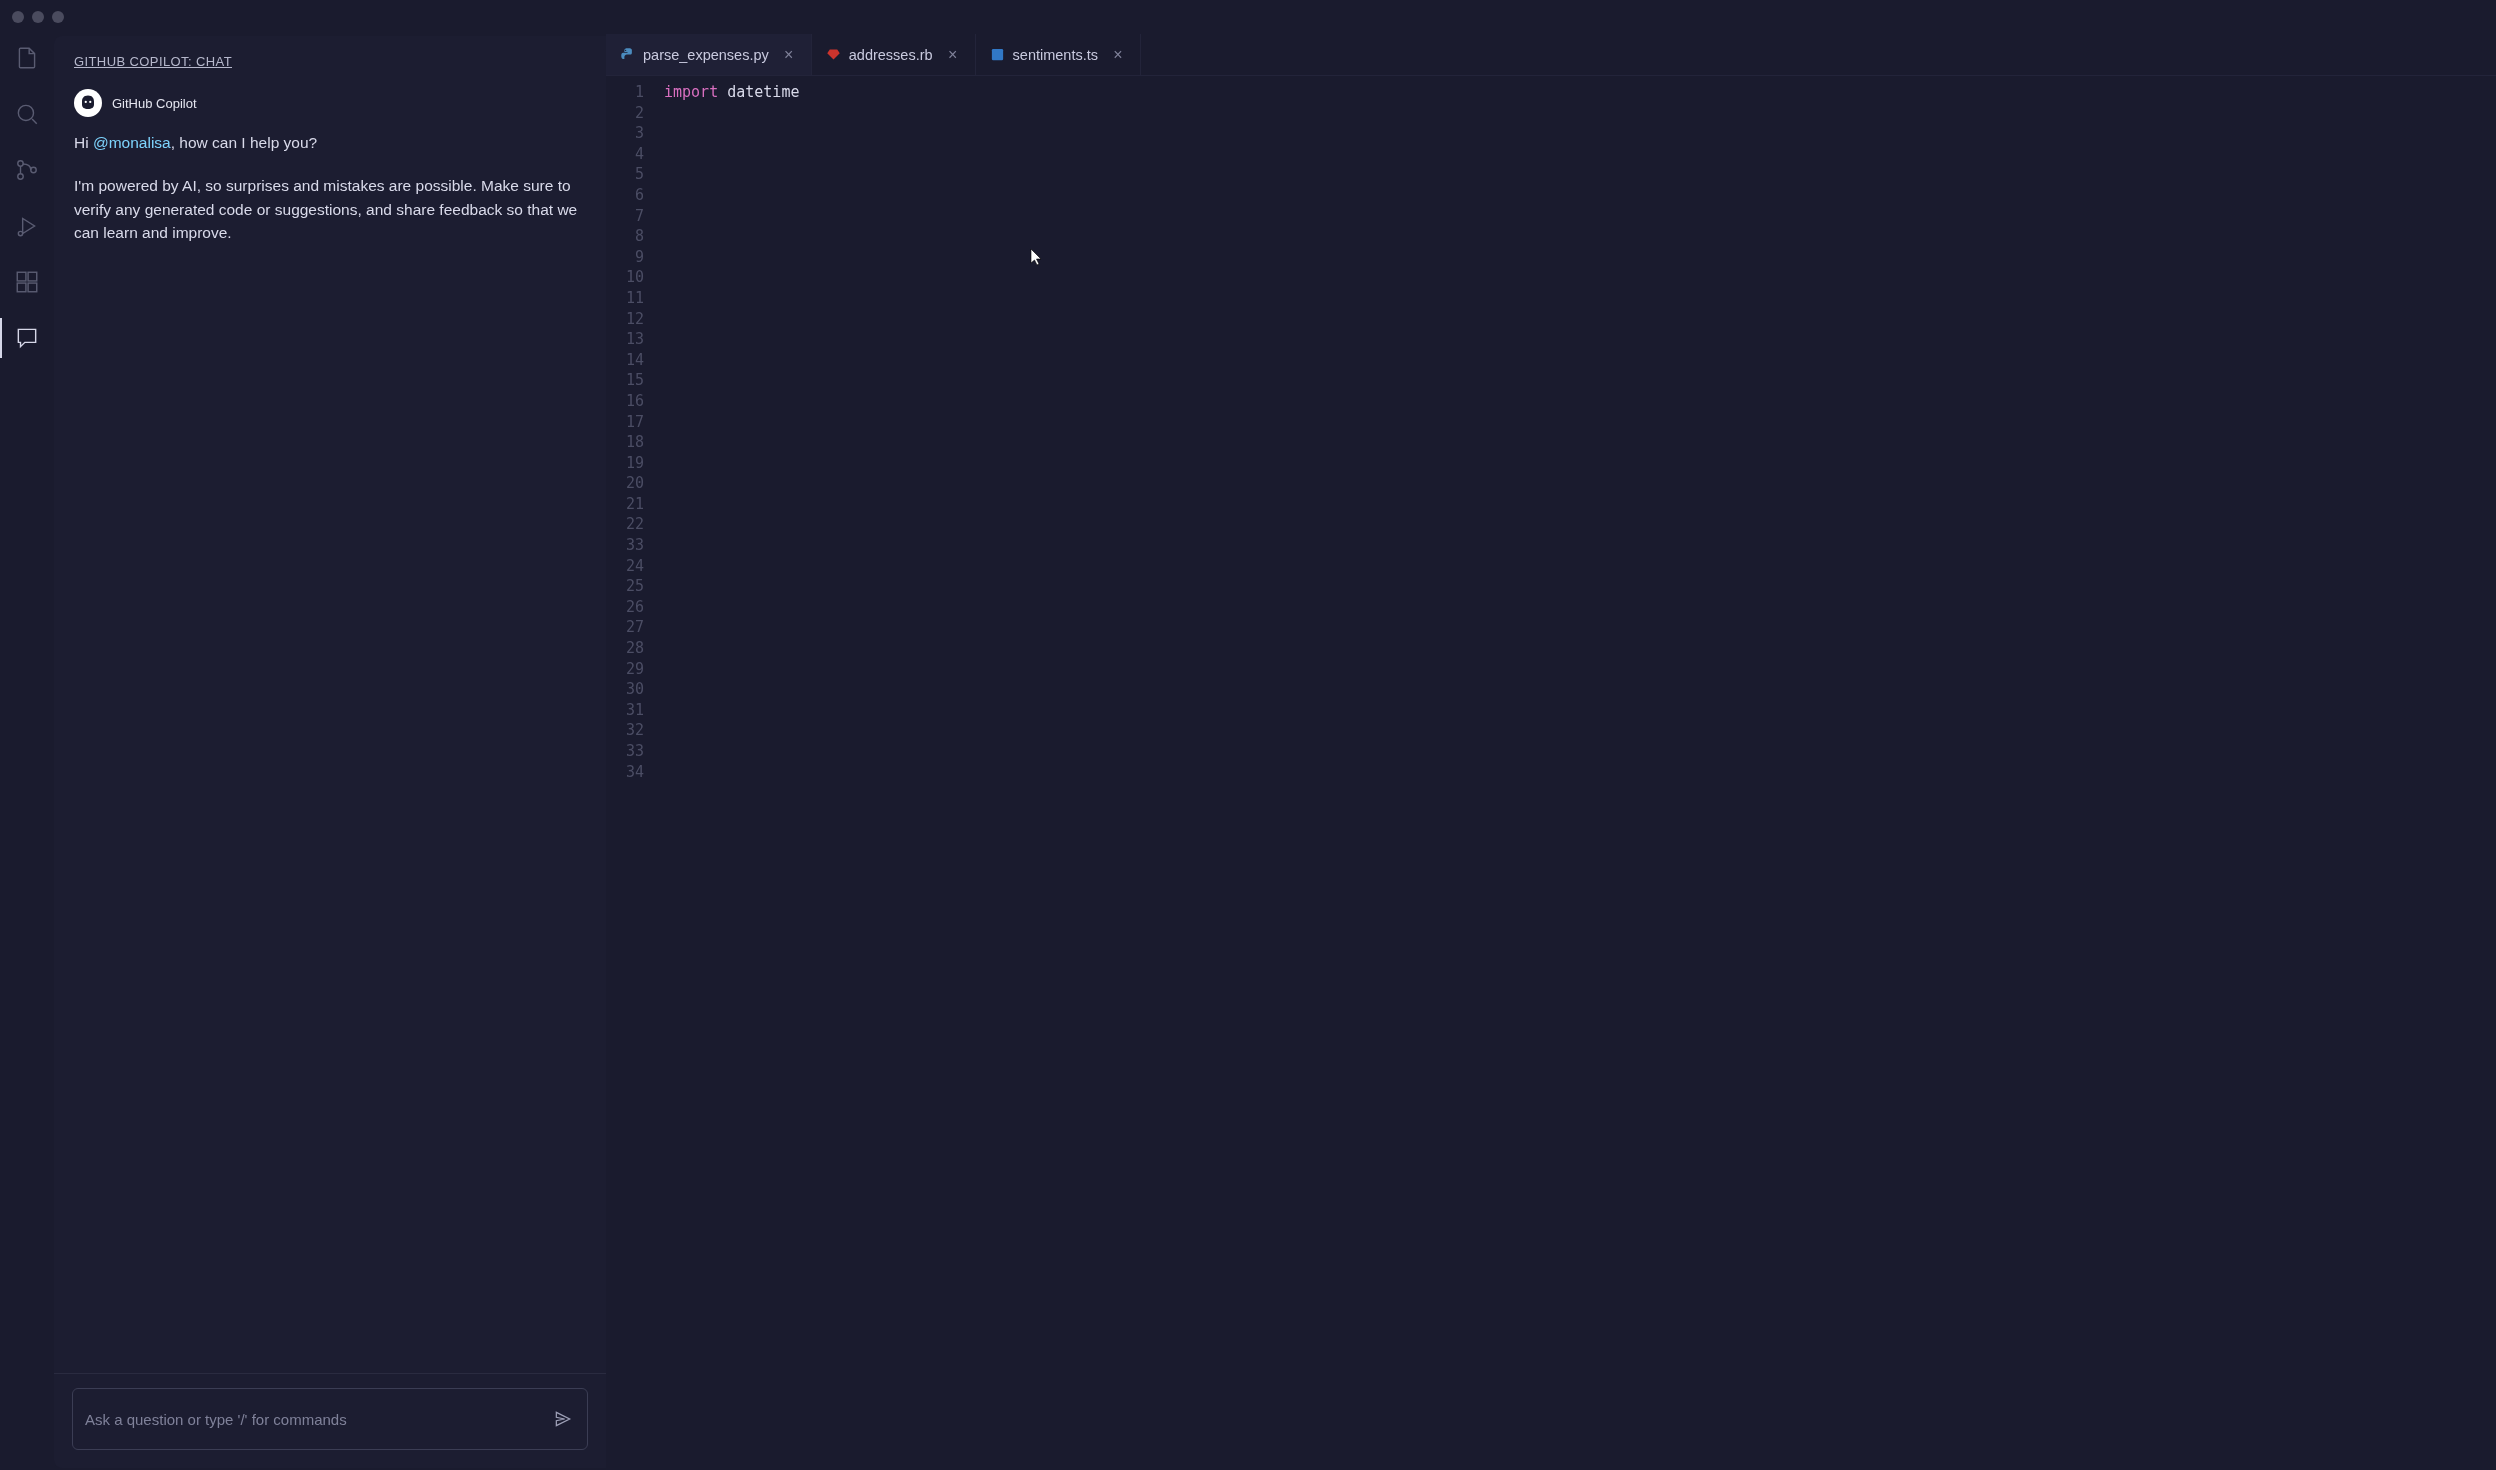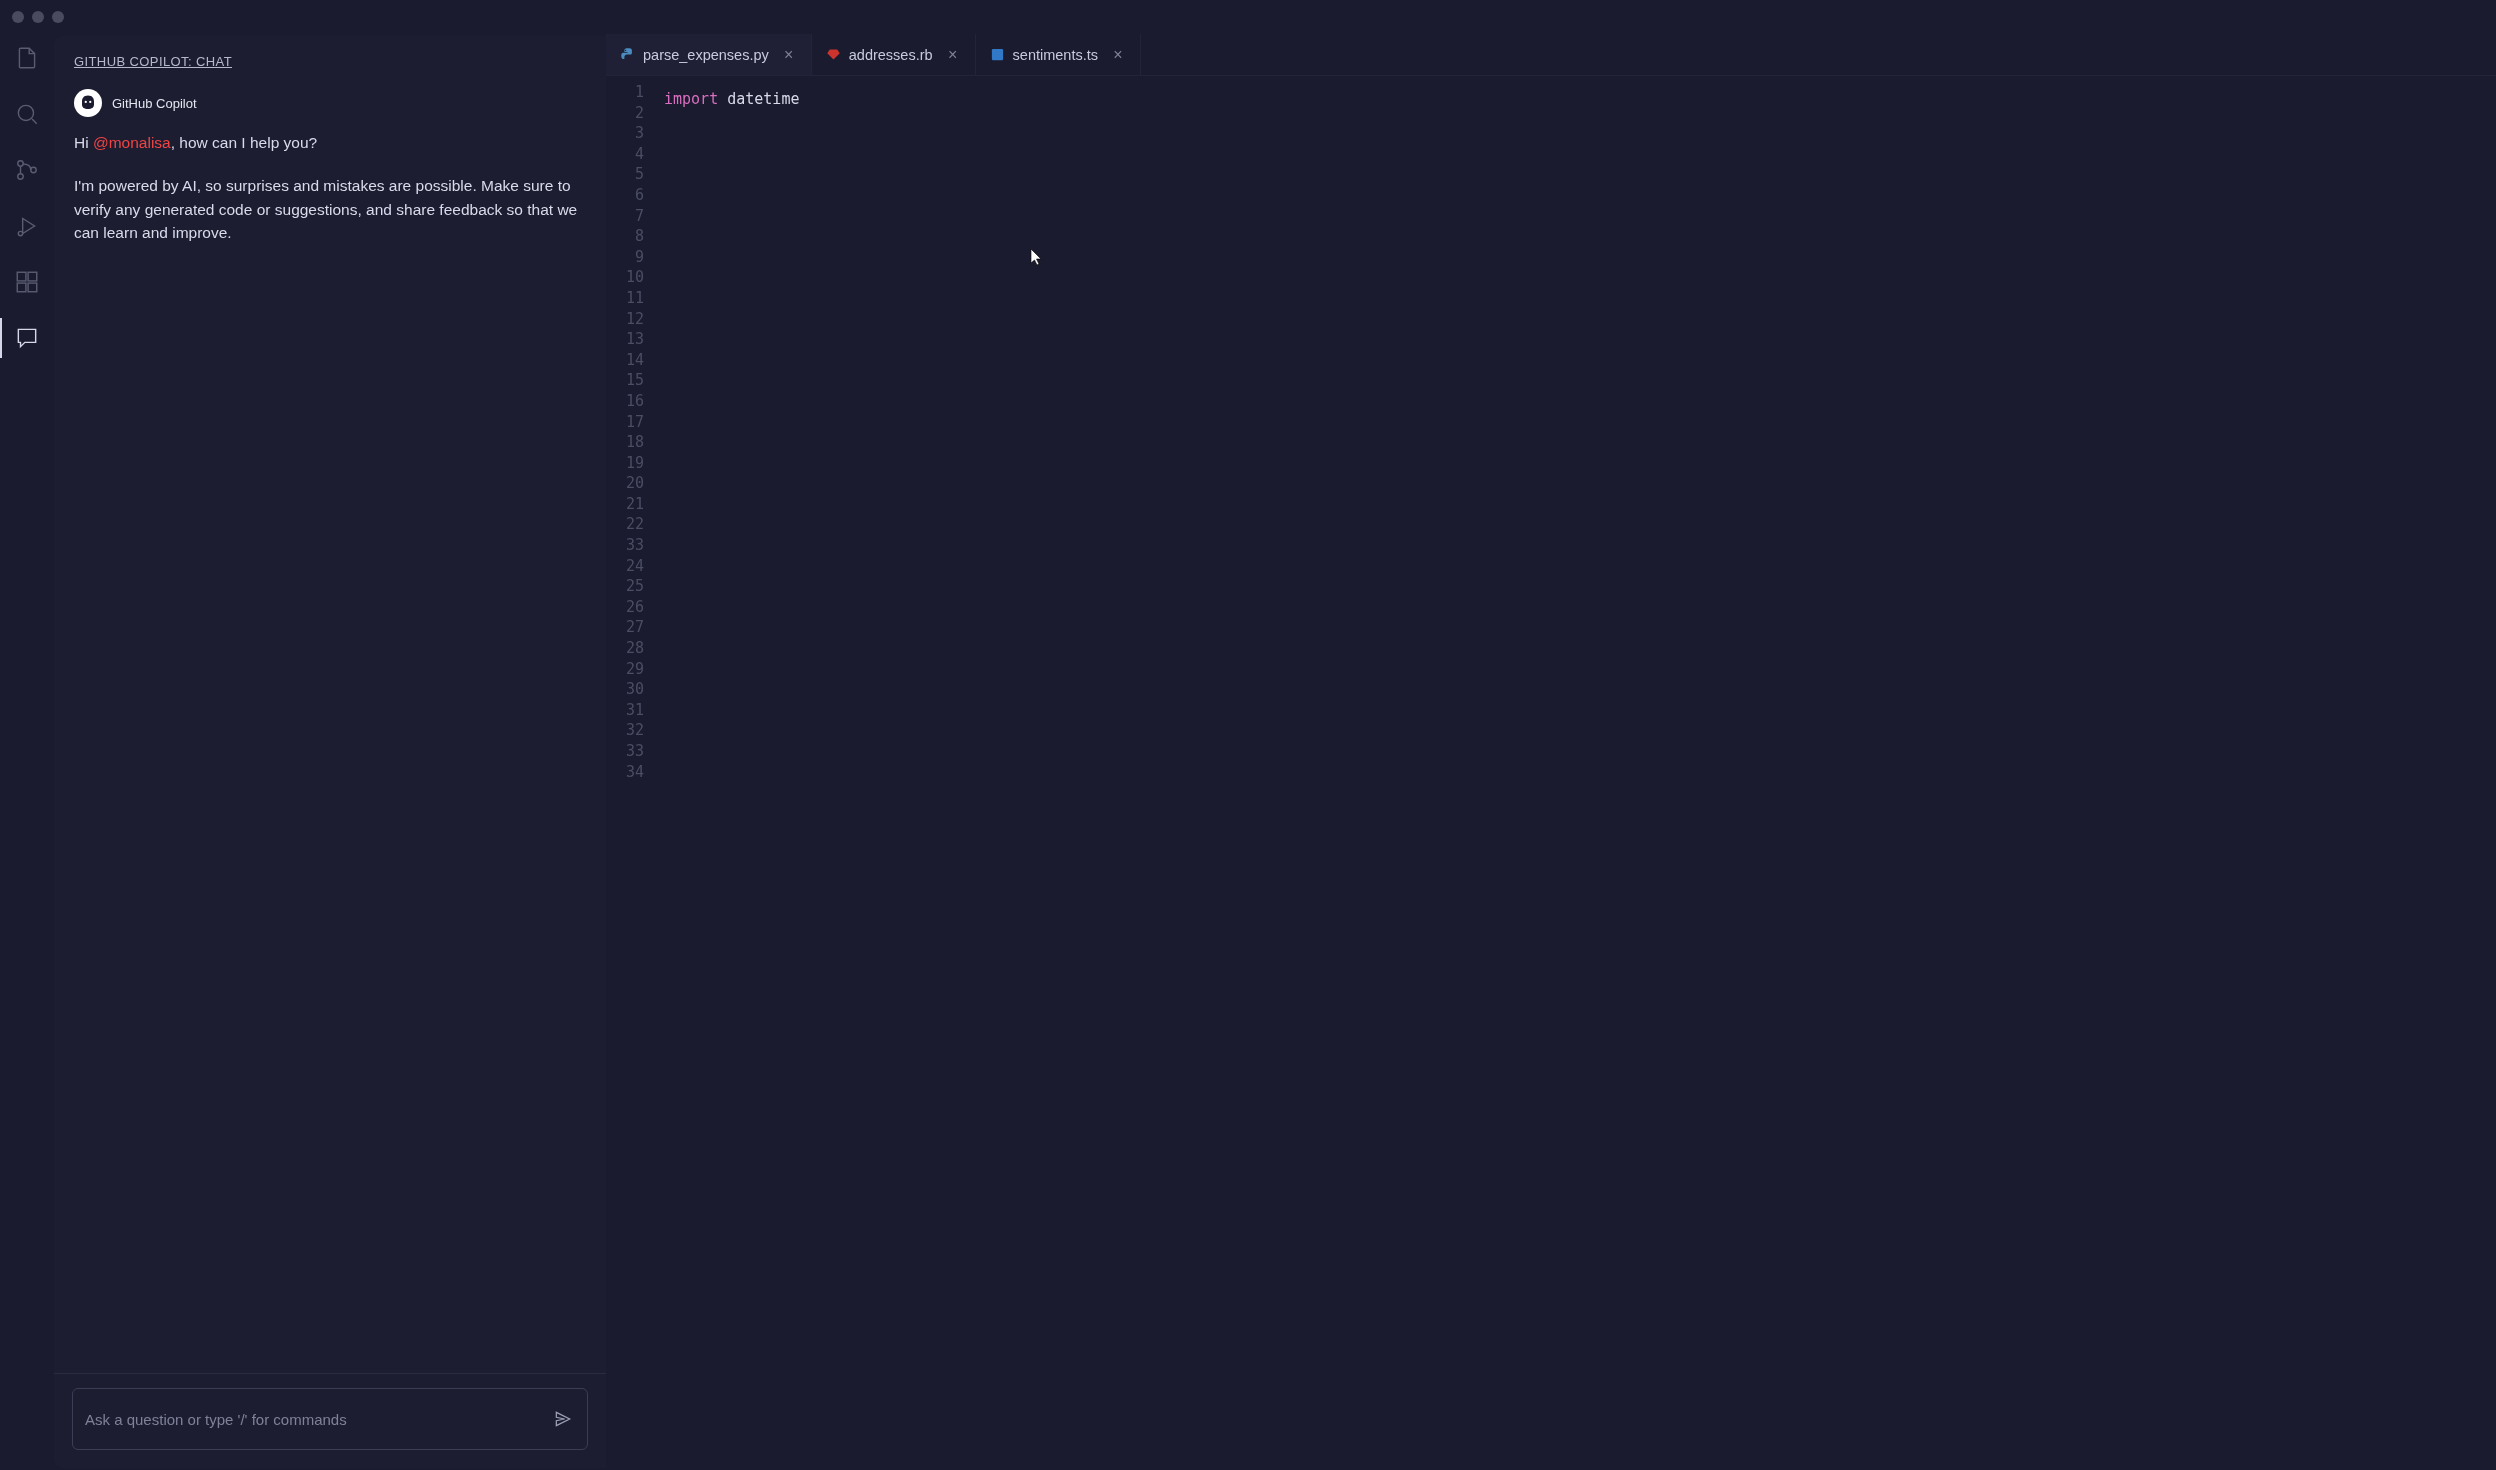--- a/index.html
+++ b/index.html
@@ -95,21 +95,21 @@
     display:flex;align-items:center;justify-content:center;
     font-weight: 700; font-size: 16px;
   }
   .agent-name { font-size: 13px; color: #e4e5ef; font-weight: 500; }
   .chat-text {
     font-size: 15.5px;
     line-height: 1.5;
     color: #d9daea;
     margin-bottom: 20px;
   }
-  .chat-text .mention { color: #ef4444; font-weight: 500; }
+  .chat-text .mention { color: #7dd3fc; font-weight: 500; }
 
   .input-wrap {
     padding: 14px 18px 18px 18px;
   }
   .chat-input {
     display: flex;
     align-items: center;
     border: 1px solid #3b3d54;
     border-radius: 6px;
     padding: 18px 12px;
@@ -180,21 +180,21 @@
   }
   .gutter {
     width: 58px;
     text-align: right;
     padding-right: 20px;
     color: #4b4d64;
     user-select: none;
   }
   .gutter div { height: 20.6px; }
   .codelines { flex:1; }
-  .codelines div { height:20.6px; white-space: pre; margin-top: 7px; }
+  .codelines div { height:20.6px; white-space: pre; }
   .kw { color: #d96fc0; }
   .plain { color: #d9daea; }
 
   .cursor {
     position: absolute;
     width: 14px; height: 20px;
     pointer-events: none;
   }
   .cursor svg { width: 14px; height: 20px; fill:#fff; stroke:#000; stroke-width:0.6; }
 </style>

